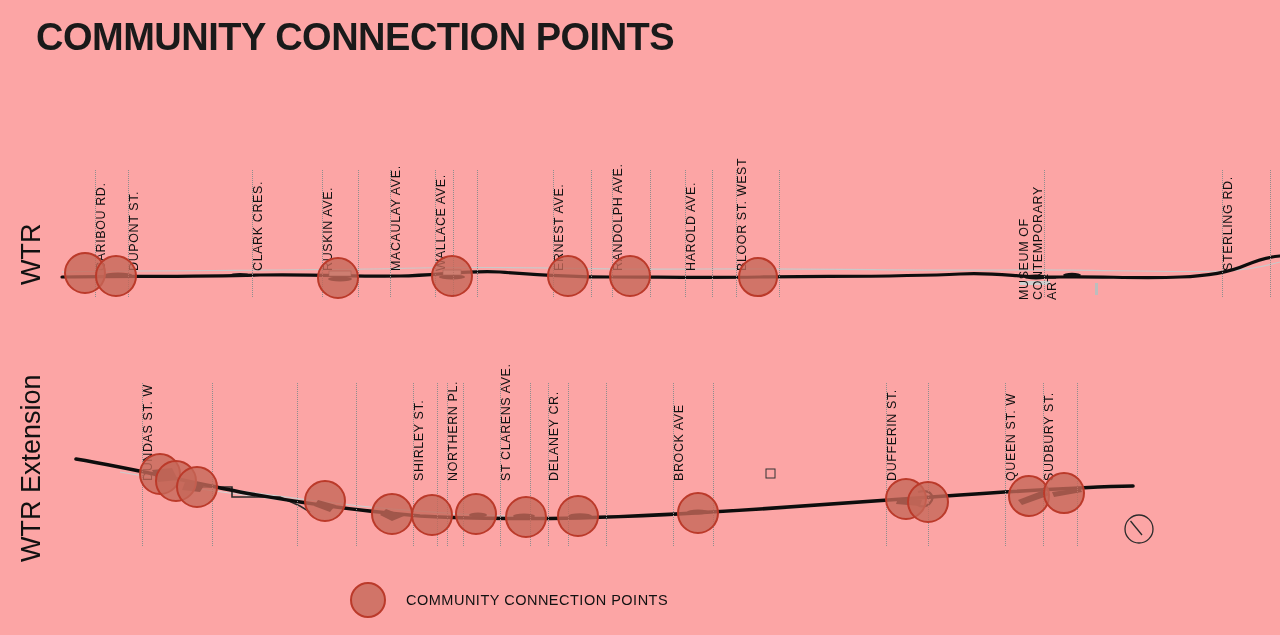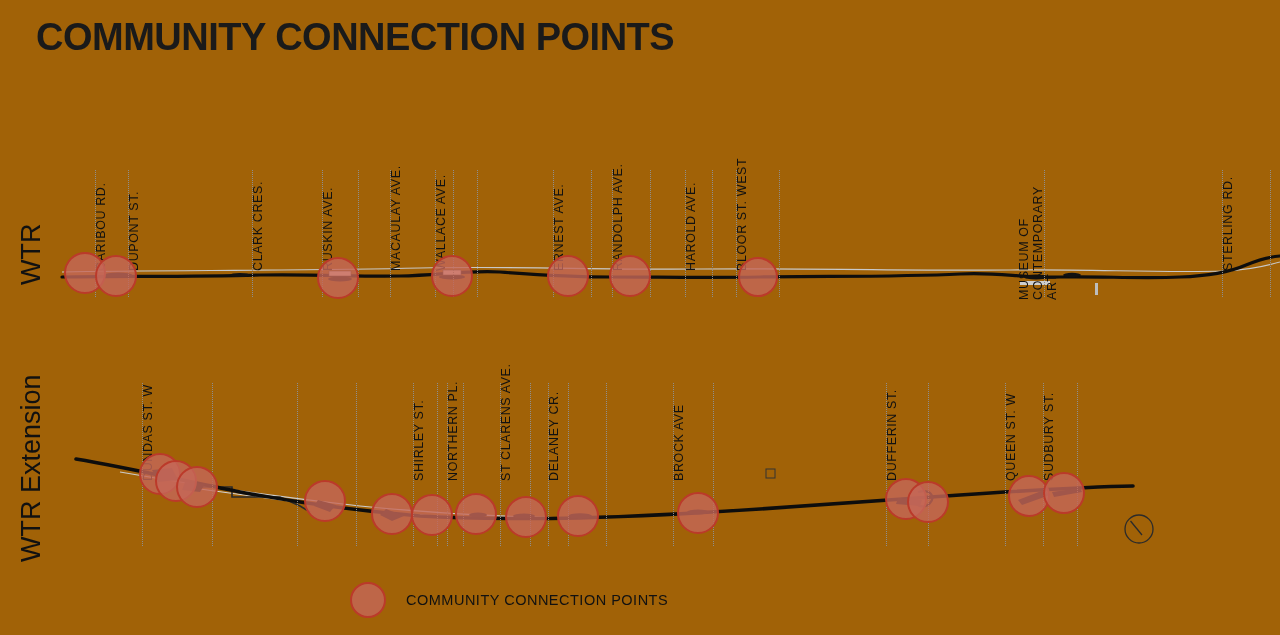--- a/index.html
+++ b/index.html
@@ -4,21 +4,21 @@
 <style>
   html, body {
     margin: 0;
     padding: 0;
     background: #ffffff;
   }
   #page {
     position: relative;
     width: 1280px;
     height: 635px;
-    background: #a16207;
+    background: #fca5a5;
     overflow: hidden;
     font-family: "Liberation Sans", sans-serif;
   }
 
   
   #map-title {
     position: absolute;
     left: 36px;
     top: 16px;
     font-size: 38px;

